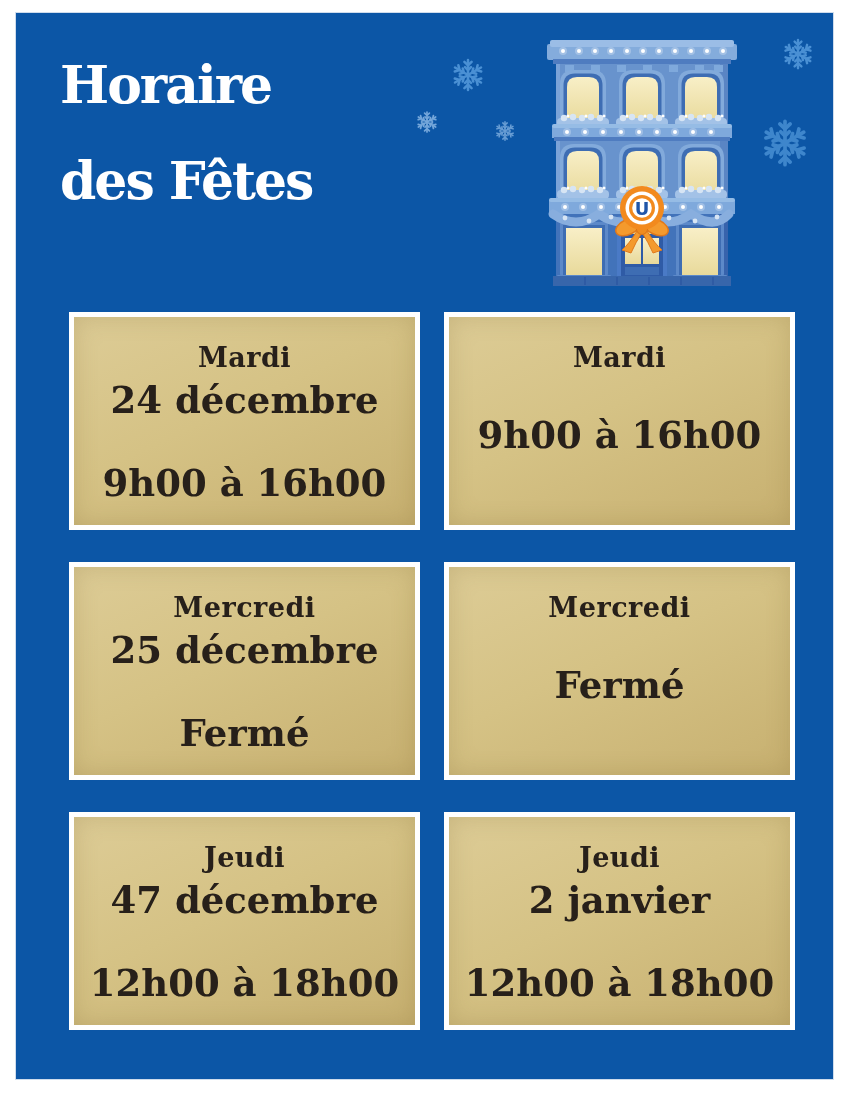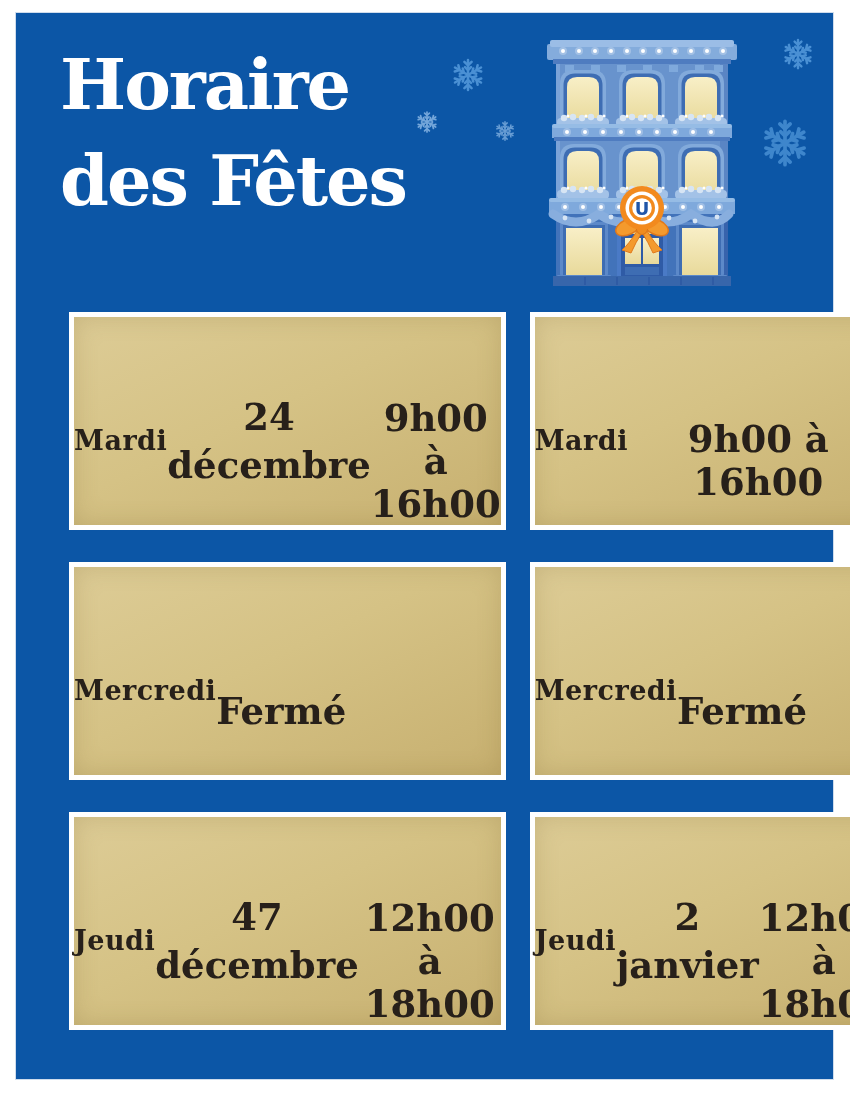--- a/index.html
+++ b/index.html
@@ -4,36 +4,36 @@
 <style>
   * { margin:0; padding:0; box-sizing:border-box; }
   html,body { width:850px; height:1100px; background:#ffffff;
               font-family:"DejaVu Serif","Liberation Serif",serif; }
   .page { position:relative; width:850px; height:1100px; background:#ffffff; overflow:hidden; }
   .panel { position:absolute; left:16px; top:13px; width:817px; height:1066px;
            background:#0c56a6; outline:1px solid #cfdcec; }
 
   
   .title { position:absolute; left:44px; top:24px; color:#ffffff;
-           font-size:70px; line-height:96px; font-weight:bold; letter-spacing:-2px; }
+           font-size:52px; line-height:96px; font-weight:bold; letter-spacing:-2px; }
 
   
   .sf { position:absolute; display:block; }
 
   
   .building { position:absolute; left:529px; top:25px; width:194px; height:250px; }
 
   
   .cards { position:absolute; left:41px; top:299px; width:738px;
            display:grid; grid-template-columns:1fr 1fr; column-gap:12px;
            grid-auto-rows:218px; row-gap:32px; }
   .card { background:linear-gradient(155deg,#ddcc96 0%,#d5c285 45%,#c7b070 100%);
           border:5px solid #ffffff; box-shadow:inset 0 0 24px rgba(120,95,40,.22);
-          display:flex; flex-direction:row; align-items:center; text-align:center;
-          color:#27201a; font-weight:bold; padding-top:40px;margin-left:12px; }
+          display:flex; flex-direction:column; align-items:center; text-align:center;
+          color:#27201a; font-weight:bold; padding-top:25px;margin-left:12px; }
   .card-day   { font-size:27px; line-height:32px; letter-spacing:.5px; }
   .card-date  { font-size:37px; line-height:43px; }
   .card-date .sup { font-size:0.52em; vertical-align:0.55em; font-weight:bold; }
   .card-hours { font-size:37px; line-height:43px; margin-top:40px; }
 </style>
 </head>
 <body>
 
 <div class="page">
   <div class="panel">
@@ -237,20 +237,21 @@
         <div class="card-hours">9h00 à 16h00</div>
       </div>
 
       <div class="card">
         <div class="card-day">Mardi</div>
         <div class="card-hours">9h00 à 16h00</div>
       </div>
 
       <div class="card">
         <div class="card-day">Mercredi</div>
+        <div class="card-date"><span>25 décembre</span><sup class="sup"></sup><span></span></div>
         <div class="card-hours">Fermé</div>
       </div>
 
       <div class="card">
         <div class="card-day">Mercredi</div>
         <div class="card-hours">Fermé</div>
       </div>
 
       <div class="card">
         <div class="card-day">Jeudi</div>

